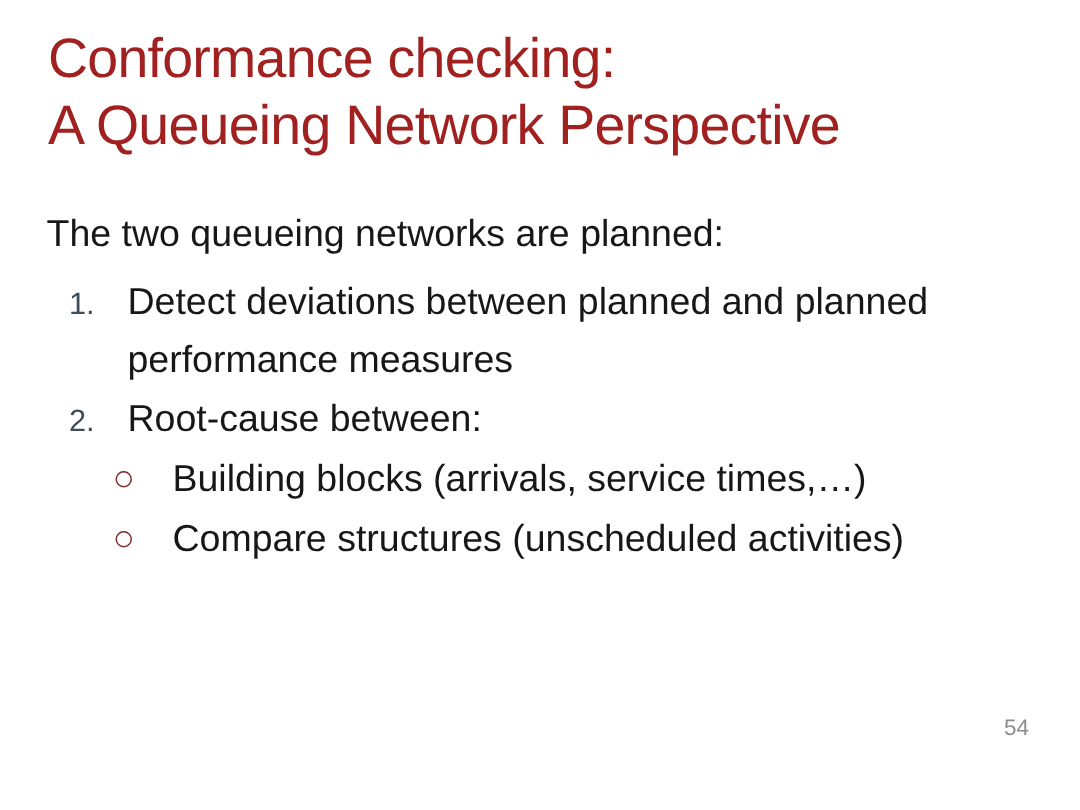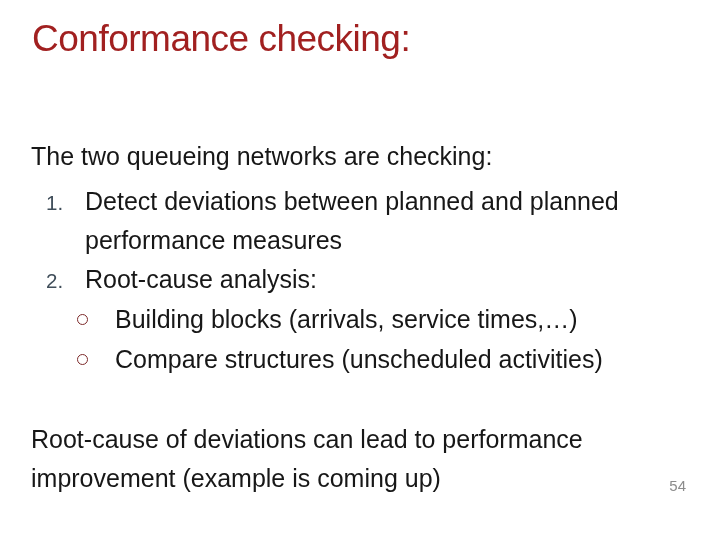--- a/index.html
+++ b/index.html
@@ -84,49 +84,49 @@
     line-height: 18px;
   }
 </style>
 </head>
 <body>
 
 <div class="slide">
 
   <div class="title">
     <div>Conformance checking:</div>
+    <div>A Queueing Network Perspective</div>
   </div>
 
   <div class="body-block">
 
-    <div class="intro-line">The two queueing networks are checking:</div>
+    <div class="intro-line">The two queueing networks are planned:</div>
 
     <div class="list-item first">
       <span class="num-marker">1.</span>
       <span class="item-text">Detect deviations between planned and planned performance measures</span>
     </div>
 
     <div class="list-item">
       <span class="num-marker">2.</span>
-      <span class="item-text">Root-cause analysis:</span>
+      <span class="item-text">Root-cause between:</span>
     </div>
 
     <div class="sub-item">
       <span class="sub-marker">
           <span class="circle-bullet"></span>
         </span>
       <span class="sub-text">Building blocks (arrivals, service times,…)</span>
     </div>
 
     <div class="sub-item">
       <span class="sub-marker">
           <span class="circle-bullet"></span>
         </span>
       <span class="sub-text">Compare structures (unscheduled activities)</span>
     </div>
 
-    <div class="closing-paragraph">Root-cause of deviations can lead to performance improvement (example is coming up)</div>
 
   </div>
 
   <div class="page-number">54</div>
 
 </div>
 
 </body></html>

